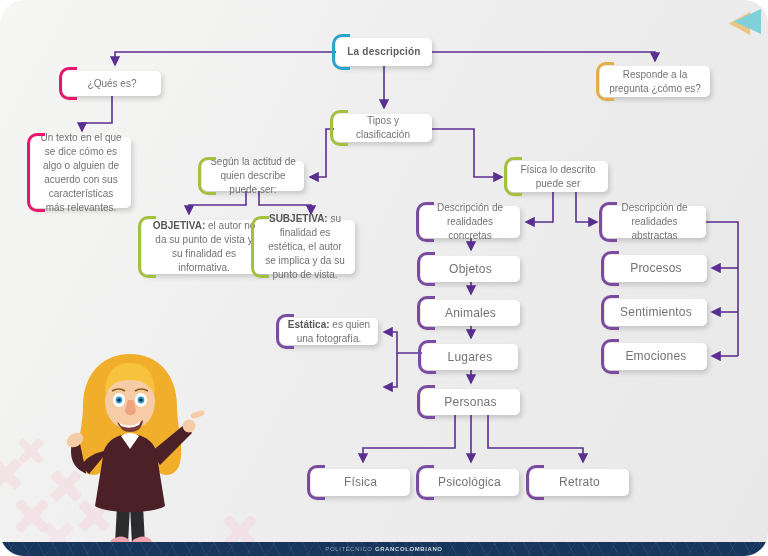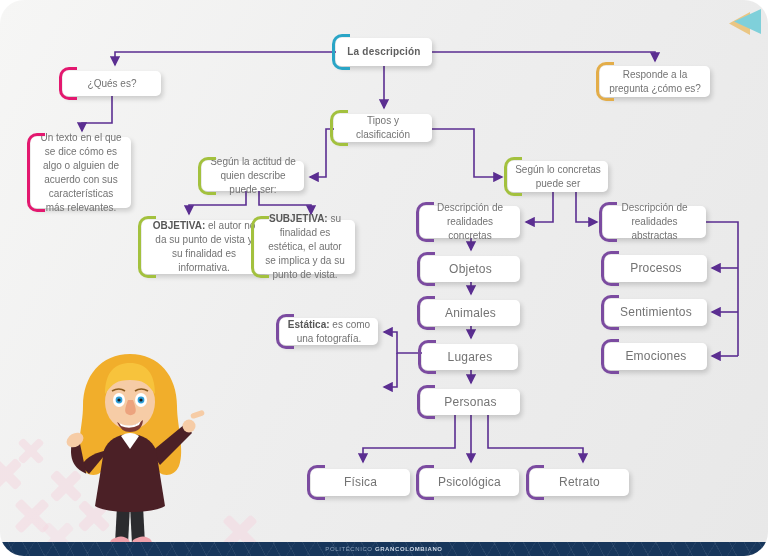--- a/index.html
+++ b/index.html
@@ -101,21 +101,21 @@
 
   <div class="node bk-green" style="left:334px;top:114px;width:98px;height:28px">
     <span>Tipos y clasificación</span>
     </div>
 
   <div class="node bk-green" style="left:202px;top:161px;width:102px;height:30px">
     <span>Según la actitud de quien describe puede ser:</span>
     </div>
 
   <div class="node bk-green" style="left:508px;top:161px;width:100px;height:31px">
-    <span>Según lo concretas puede ser</span>
+    <span>Física lo descrito puede ser</span>
     </div>
 
   <div class="node bk-green" style="left:142px;top:220px;width:124px;height:54px">
     <span><b class="lead">OBJETIVA:</b><span> el autor no da su punto de vista y su finalidad es informativa.</span></span>
     </div>
 
   <div class="node bk-green" style="left:255px;top:220px;width:100px;height:54px">
     <span><b class="lead">SUBJETIVA:</b><span> su finalidad es estética, el autor se implica y da su punto de vista.</span></span>
     </div>
 
@@ -149,21 +149,21 @@
 
   <div class="node small bk-purple" style="left:605px;top:299px;width:102px;height:27px">
     <span>Sentimientos</span>
     </div>
 
   <div class="node small bk-purple" style="left:605px;top:343px;width:102px;height:27px">
     <span>Emociones</span>
     </div>
 
   <div class="node bk-purple" style="left:280px;top:318px;width:98px;height:27px">
-    <span><b class="lead">Estática:</b><span> es como una fotografía.</span></span>
+    <span><b class="lead">Estática:</b><span> es quien una fotografía.</span></span>
     </div>
 
 
   <div class="node small bk-purple" style="left:311px;top:469px;width:99px;height:27px">
     <span>Física</span>
     </div>
 
   <div class="node small bk-purple" style="left:420px;top:469px;width:99px;height:27px">
     <span>Psicológica</span>
     </div>

